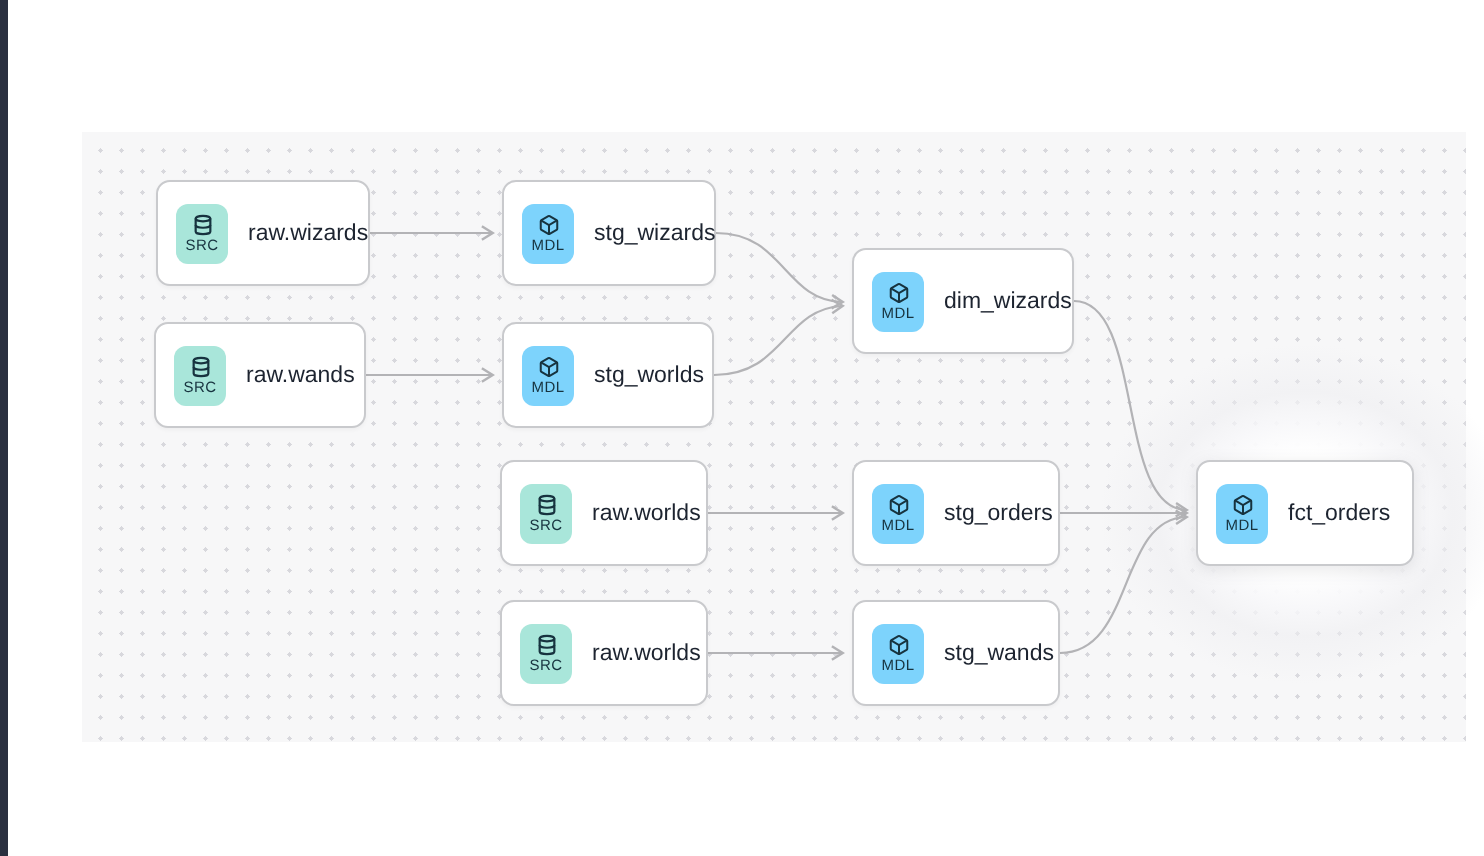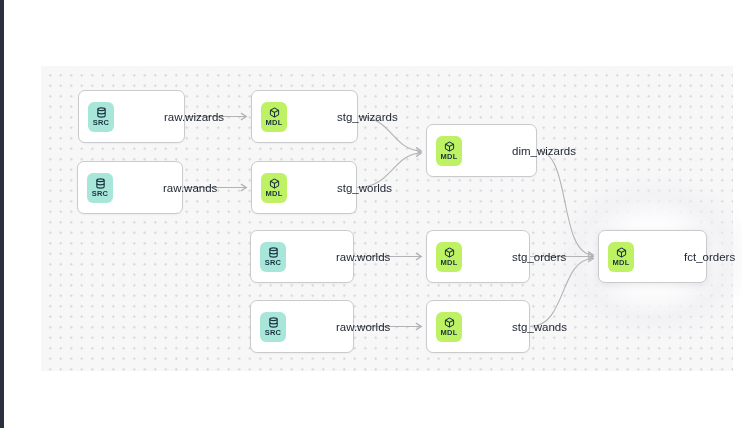--- a/index.html
+++ b/index.html
@@ -52,29 +52,29 @@
     cursor: pointer;
   }
   .node.highlighted { box-shadow: 0 2px 8px rgba(120,120,130,0.18); }
 
   .badge {
     width: 26px; height: 30px; border-radius: 6px; flex: 0 0 auto;
     display: flex; flex-direction: column; align-items: center; justify-content: center;
     gap: 1px;
   }
   .badge.src { background: #a9e6da; }
-  .badge.mdl { background: #bef264; }
+  .badge.mdl { background: #7dd3fc; }
   .badge svg { display: block; }
   .badge-label {
-    font-size: 7.5px; font-weight: bold; line-height: 1;
+    font-size: 7.5px; font-weight: normal; line-height: 1;
     color: #17333f; letter-spacing: 0.2px;
     font-family: "Liberation Sans", sans-serif;
   }
   .node-label {
-    font-size: 11.5px; color: #1d2430; white-space: nowrap; margin-left: 40px;
+    font-size: 11.5px; color: #1d2430; white-space: nowrap;
   }
 </style>
 </head>
 <body>
 
 <div class="stage">
 
   <div class="window-edge"></div>
 
   <div class="canvas"></div>

